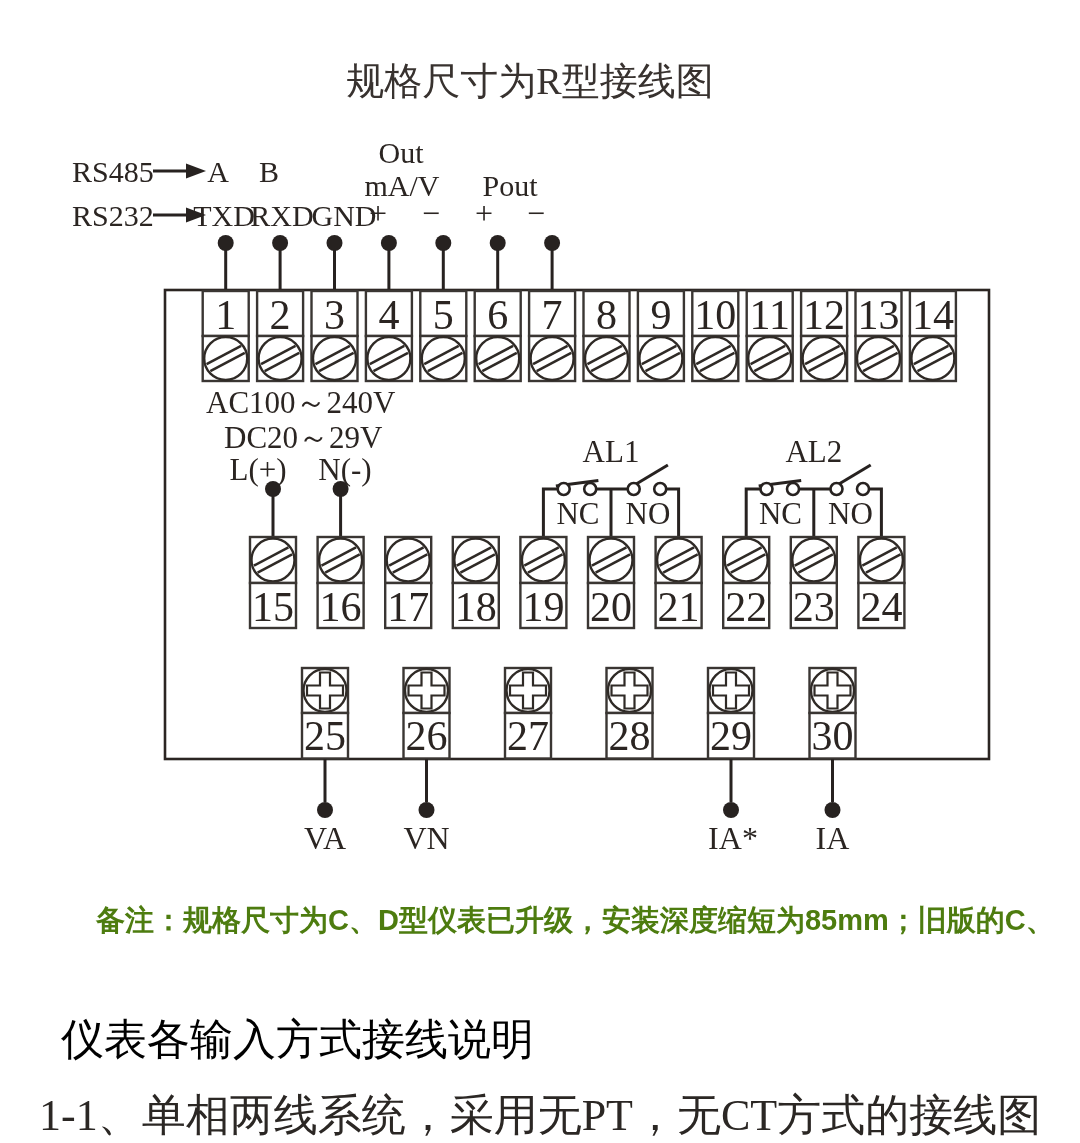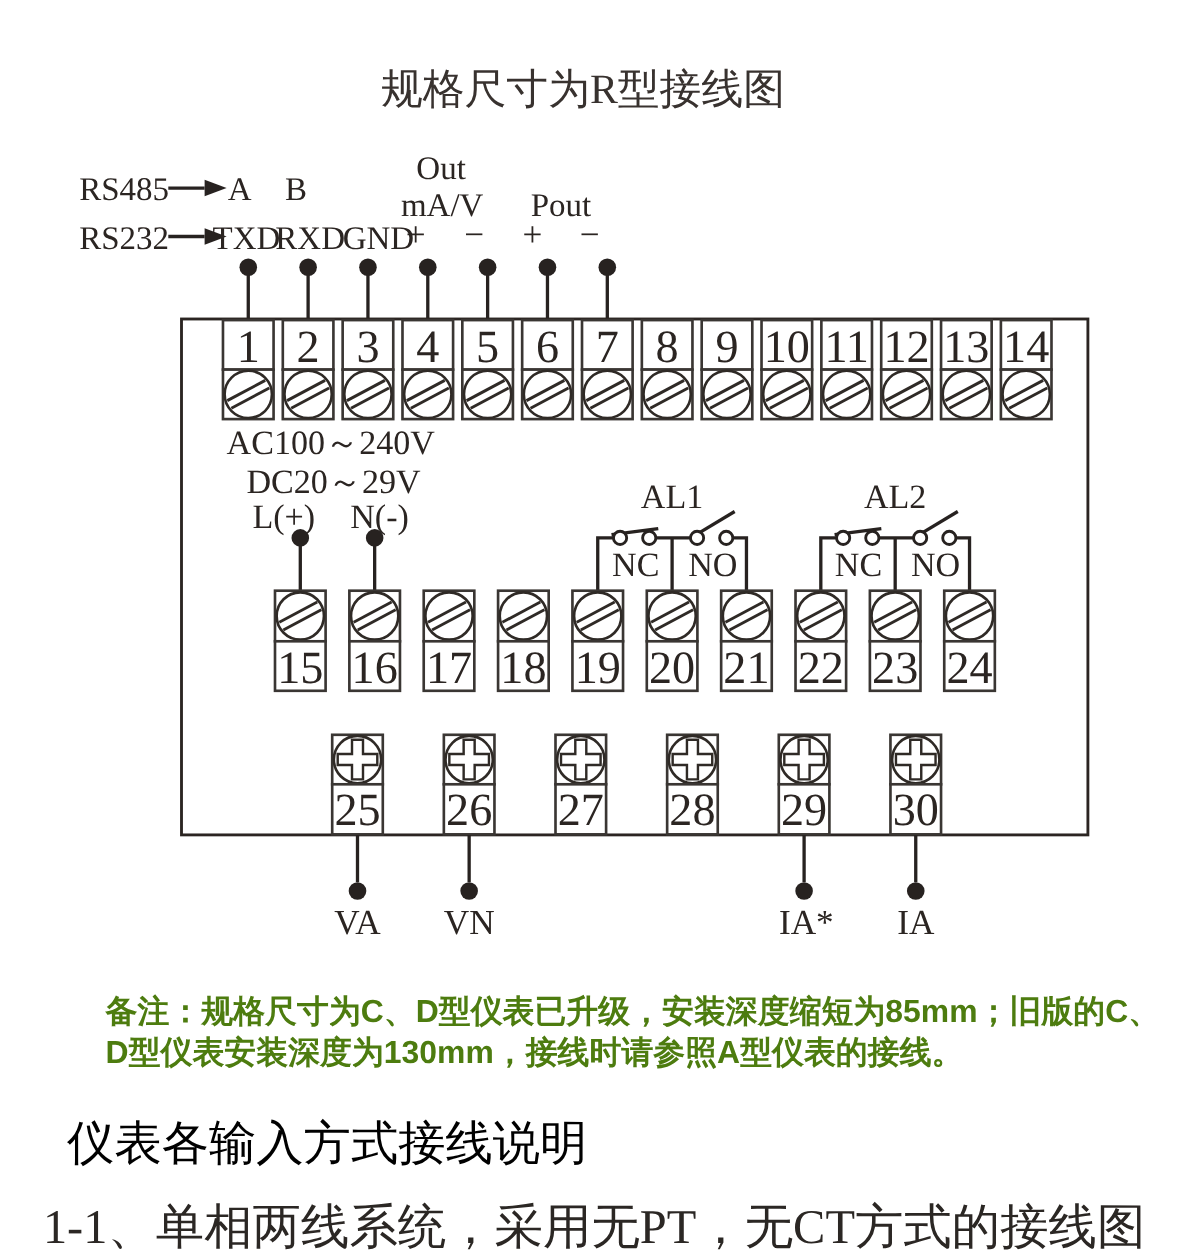--- a/index.html
+++ b/index.html
@@ -321,17 +321,16 @@
   <g>
     <text x="325" y="849" class="lb32 mid">VA</text>
     <text x="426.5" y="849" class="lb32 mid">VN</text>
     <text x="733" y="849" class="lb32 mid">IA*</text>
     <text x="832.5" y="849" class="lb32 mid">IA</text>
   </g>
 </svg>
 
 <div class="note">
   <div>备注：规格尺寸为C、D型仪表已升级，安装深度缩短为85mm；旧版的C、</div>
-  <div>D型仪表安装深度为130mm，接线时请参照A型仪表的接线。</div>
 </div>
 
 <div class="heading">仪表各输入方式接线说明</div>
 <div class="subheading">1-1、单相两线系统，采用无PT，无CT方式的接线图</div>
 
 </body></html>

